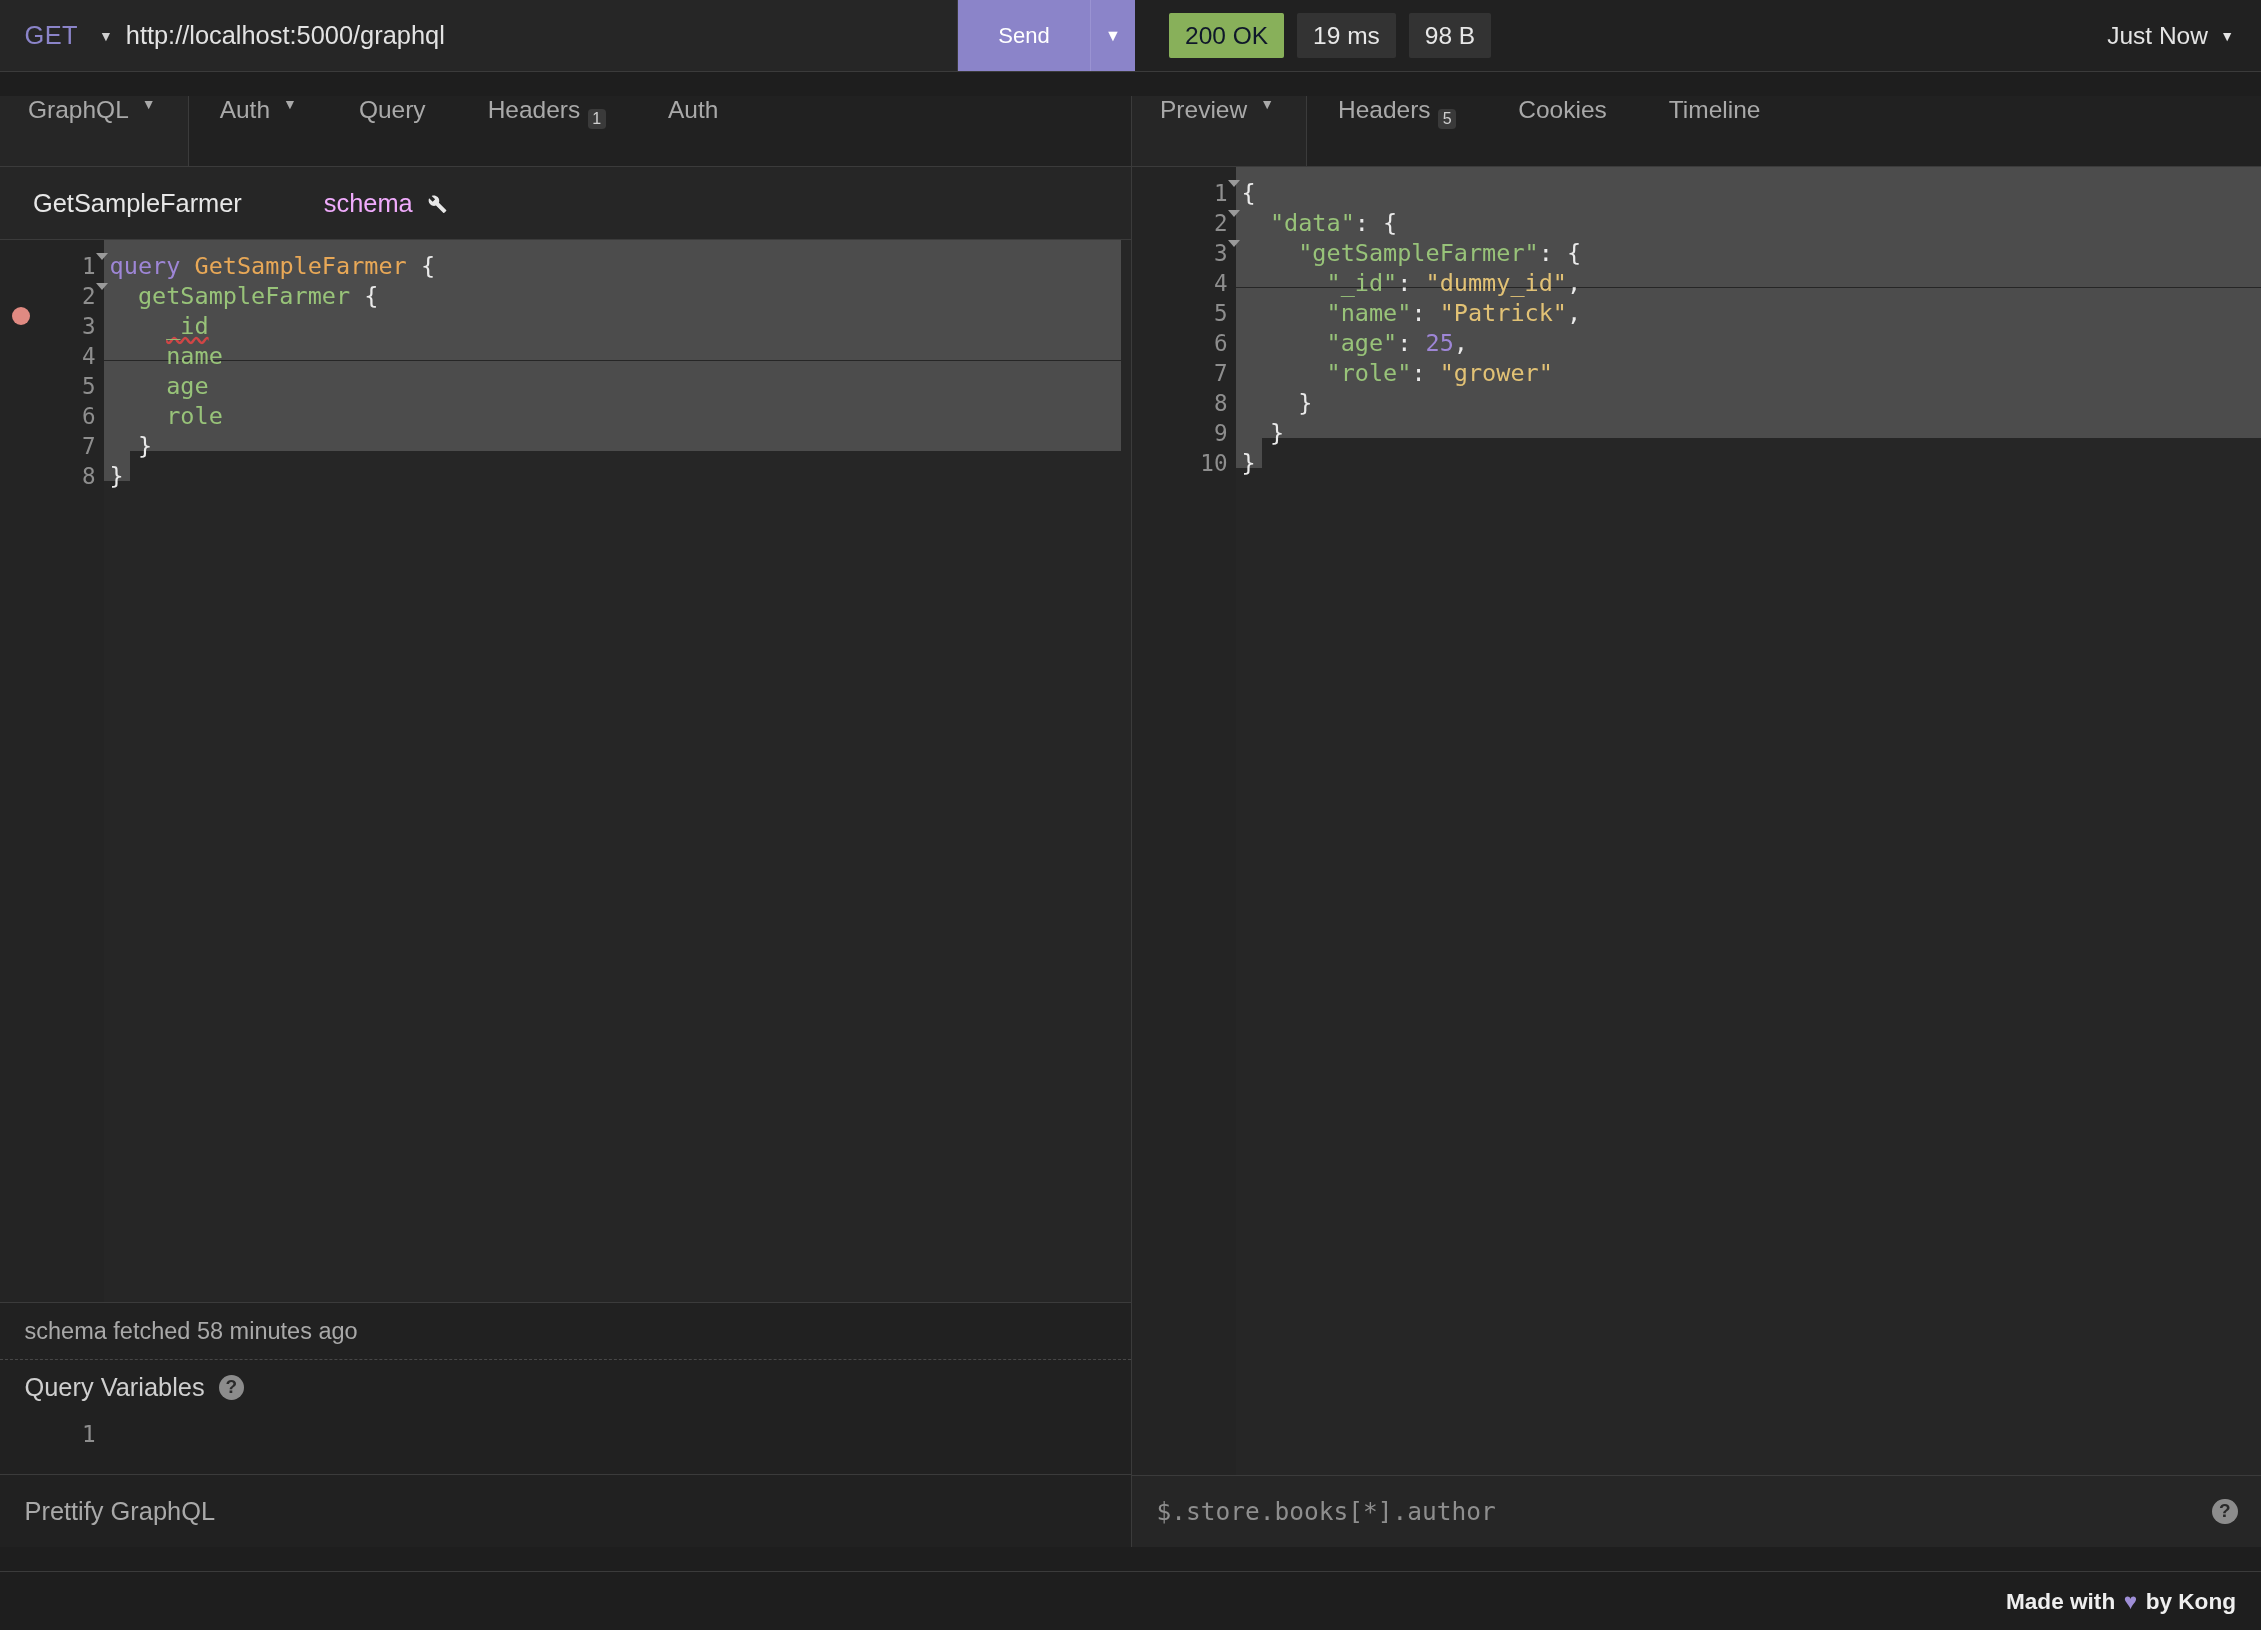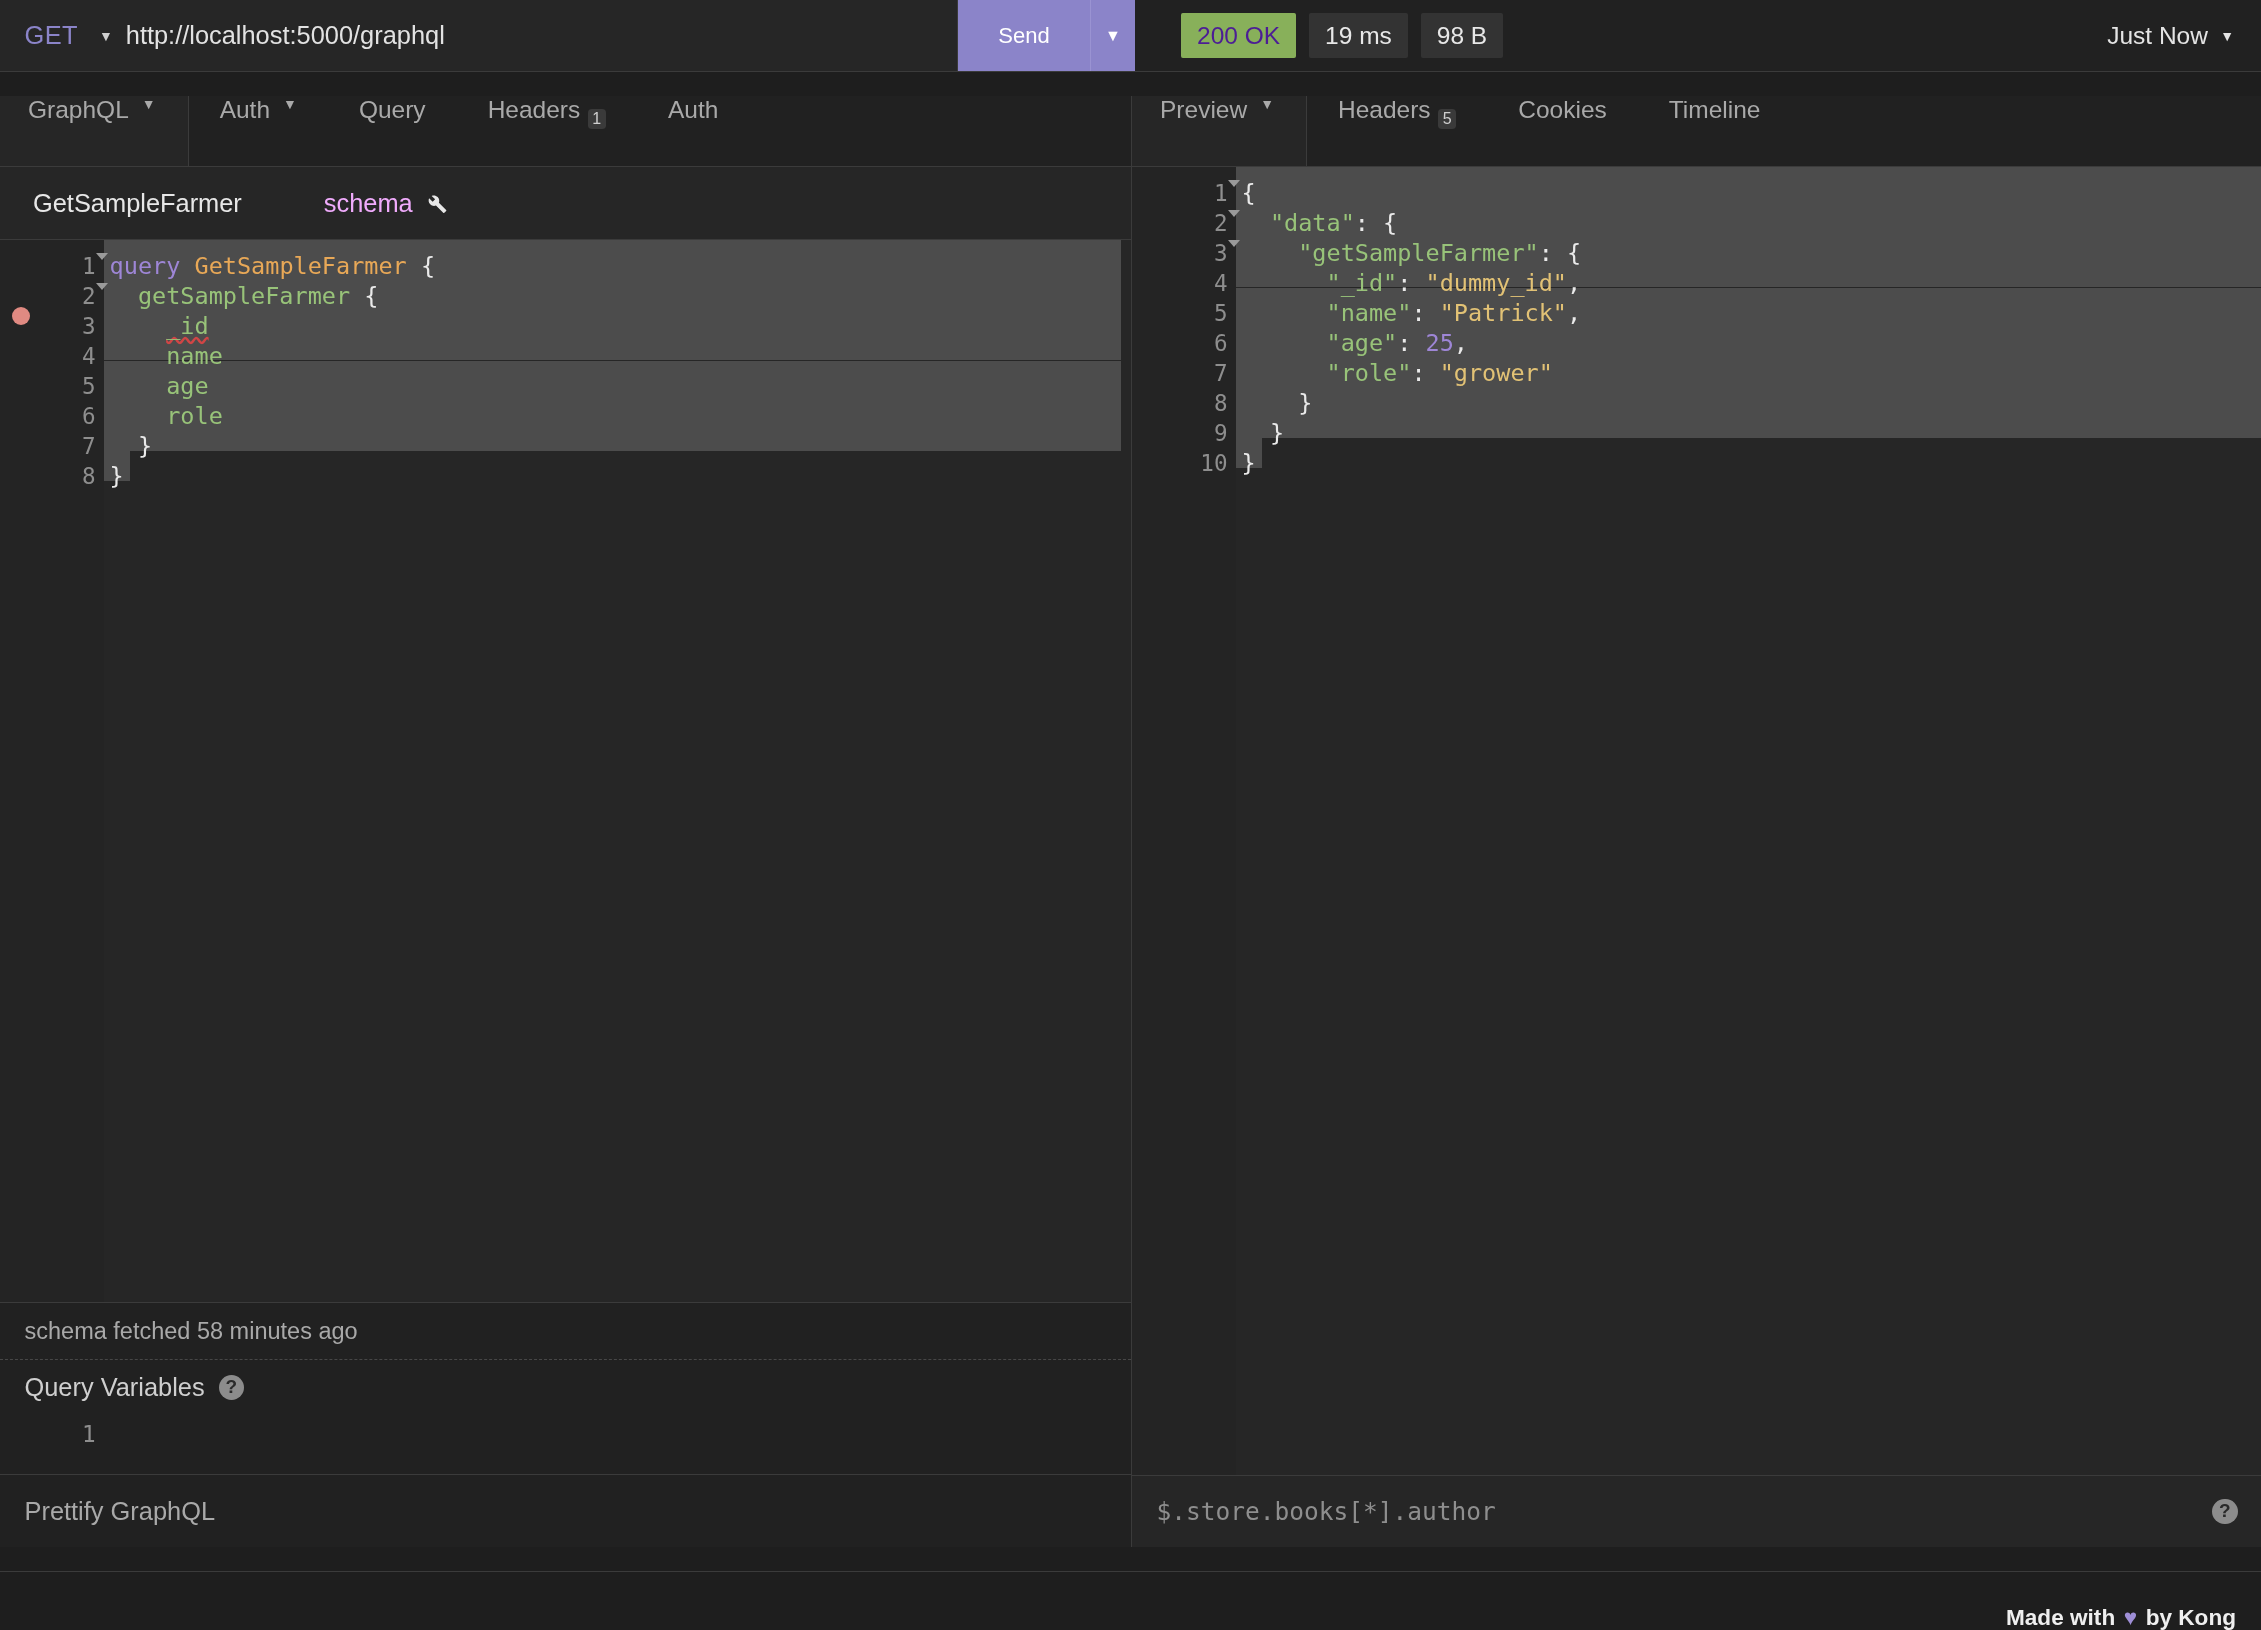--- a/index.html
+++ b/index.html
@@ -43,21 +43,21 @@
     font-size:16px; border-left:0.9px solid #9a93d2; cursor:pointer;
   }
   .status-area {
     flex:1; display:flex; align-items:center; gap:13px;
     padding-left:34px; background:#212121;
   }
   .chip {
     height:45px; display:flex; align-items:center; padding:0 16px;
     font-size:24.5px; color:#e8e8e8; background:#333333; border-radius:1.9px;
   }
-  .chip.ok { background:#88b05a; color:#4c1d95;margin-left:12px; }
+  .chip.ok { background:#88b05a; color:#0f172a; }
   .spacer { flex:1; }
   .just-now { color:#e4e4e4; font-size:24.5px; padding-right:28px; display:flex; align-items:center; gap:12.2px; cursor:pointer; }
   .just-now .cc { font-size:14px; }
 
   
   .split { flex:1; display:flex; min-height:0; }
   .pane-left { flex:0 0 1132px; display:flex; flex-direction:column; min-width:0; border-right:0.9px solid #3b3b3b; }
   .pane-right { flex:1; display:flex; flex-direction:column; min-width:0; }
 
   
@@ -165,21 +165,21 @@
     padding-left:24.5px; padding-right:24.5px;
   }
   .filter-input {
     flex:1; background:transparent; border:0; outline:none;
     color:#8e8e8e; font-family:"DejaVu Sans Mono", monospace; font-size:24.5px;
   }
   .filter-input::placeholder { color:#8e8e8e; }
 
   
   .footer {
-    height:60px; flex:0 0 60px; display:flex; align-items:flex-end;
+    height:60px; flex:0 0 60px; display:flex; align-items:center;
     justify-content:flex-end; background:#1e1e1e;
     border-top:0.9px solid #3b3b3b; padding-right:26px;
   }
   .made { color:#efefef; font-size:22.6px; font-weight:bold; display:flex; gap:8.5px; align-items:center;}
   .heart { color:#9e8ed6; font-size:22.6px; }
 </style>
 </head>
 <body>
 
 <div class="app">

